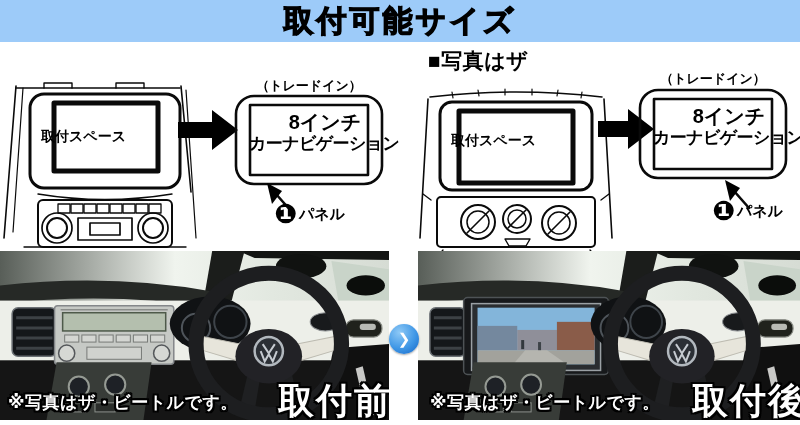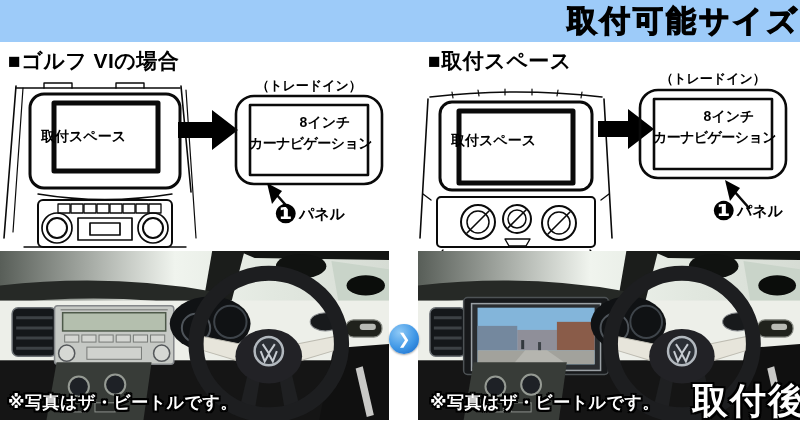--- a/index.html
+++ b/index.html
@@ -1,30 +1,30 @@
 <!DOCTYPE html>
 <html><head>
 <meta charset="utf-8">
 <style>
   html,body{margin:0;padding:0;background:#fff;}
   .stage{position:relative;width:800px;height:425px;overflow:hidden;background:#fff;
          font-family:"Liberation Sans","DejaVu Sans",sans-serif;}
   .abs{position:absolute;}
   
   .header{position:absolute;left:0;top:0;width:800px;height:42px;display:flex;
-          align-items:center;justify-content:flex-end;}
+          align-items:center;justify-content:center;}
   .title{font-size:30px;font-weight:900;color:#000;letter-spacing:3px;
          -webkit-text-stroke:1.3px #000;}
   
   .sec-heading{font-size:21px;font-weight:800;color:#000;letter-spacing:.5px;white-space:nowrap;}
   .space-label{width:130px;text-align:left;font-size:14px;font-weight:800;color:#000;white-space:nowrap;}
   .tradein{width:150px;text-align:center;font-size:13px;font-weight:700;color:#000;white-space:nowrap;font-family:Liberation Serif, serif;}
   .navlabel{width:120px;text-align:center;font-weight:800;color:#000;line-height:21px;}
-  .navlabel .l1{font-size:14px;padding-left:32px;}
-  .navlabel .l2{font-size:14px;letter-spacing:-.6px;white-space:nowrap;}
+  .navlabel .l1{font-size:20px;padding-left:32px;}
+  .navlabel .l2{font-size:17px;letter-spacing:-.6px;white-space:nowrap;}
   .panel-callout{font-weight:800;color:#000;white-space:nowrap;display:flex;align-items:center;}
   .panel-callout .num{font-size:27px;line-height:27px;margin-right:2px;}
   .panel-callout .txt{font-size:15px;}
   
   .photo{position:absolute;top:251px;height:169px;overflow:hidden;background:#404040;}
   .photo svg{display:block;width:100%;height:100%;}
   .outline-w{color:#fff;text-shadow:-2px -2px 0 #000,2px -2px 0 #000,-2px 2px 0 #000,
              2px 2px 0 #000,0 -2px 0 #000,0 2px 0 #000,-2px 0 0 #000,2px 0 0 #000;}
   .caption{font-size:17px;font-weight:700;letter-spacing:.5px;white-space:nowrap;}
   .biglabel{font-size:36px;font-weight:900;letter-spacing:2px;white-space:nowrap;}
@@ -106,33 +106,32 @@
     <polygon fill="#000" stroke="none" points="598,79 628,79 628,67 654,87 628,107 628,95 598,95"></polygon>
 
     <g>
       <rect x="640" y="48" width="146" height="88" rx="18" stroke-width="2.6"></rect>
       <rect x="654" y="57" width="118" height="70" stroke-width="2.6"></rect>
       <path d="M749,166 L734,149" stroke-width="2.6"></path>
       <polygon fill="#000" stroke="none" points="725,138 740,146 730,159"></polygon>
     </g>
   </svg>
 
-  <div class="abs sec-heading" style="left:8px;top:47px;">■ゴルフ VIの場合</div>
   <div class="abs space-label" style="left:41px;top:128px;">取付スペース</div>
   <div class="abs tradein" style="left:234px;top:77px;">（トレードイン）</div>
   <div class="abs navlabel" style="left:249px;top:112px;">
     <div class="l1">8インチ</div>
     <div class="l2">カーナビゲーション</div>
   </div>
   <div class="abs panel-callout" style="left:274px;top:201px;">
     <span class="num">❶</span>
     <span class="txt">パネル</span>
   </div>
 
-  <div class="abs sec-heading" style="left:428px;top:47px;">■取付スペース</div>
+  <div class="abs sec-heading" style="left:428px;top:47px;">■写真はザ</div>
   <div class="abs space-label" style="left:451px;top:132px;">取付スペース</div>
   <div class="abs tradein" style="left:638px;top:70px;">（トレードイン）</div>
   <div class="abs navlabel" style="left:653px;top:106px;">
     <div class="l1">8インチ</div>
     <div class="l2">カーナビゲーション</div>
   </div>
   <div class="abs panel-callout" style="left:712px;top:198px;">
     <span class="num">❶</span>
     <span class="txt">パネル</span>
   </div>
@@ -199,20 +198,21 @@
         <ellipse cx="266" cy="92" rx="72" ry="70" stroke="#1d1e20" stroke-width="15" fill="none"></ellipse>
         <ellipse cx="266" cy="104" rx="33" ry="27" fill="#222226"></ellipse>
         <g>
           <circle cx="266" cy="99" r="14" fill="#2b2f35" stroke="#b2b8be" stroke-width="2.5"></circle>
           <path d="M260,92 L266,101 L272,92" stroke="#c6cbd1" stroke-width="2" fill="none"></path>
           <path d="M258,99 L262,109 L266,102 L270,109 L274,99" stroke="#c6cbd1" stroke-width="2" fill="none"></path>
         </g>
       </g>
     </svg>
     <div class="abs caption outline-w" style="left:8px;top:140px;">※写真はザ・ビートルです。</div>
+    <div class="abs biglabel outline-w" style="left:278px;top:126px;">取付前</div>
   </div>
 
   <div class="photo" style="left:418px;width:382px;">
     <svg viewBox="0 0 385 167" preserveAspectRatio="none">
       <defs>
         <linearGradient id="ws2" x1="0" y1="0" x2="1" y2="0">
           <stop offset="0" stop-color="#585e58"></stop>
             <stop offset="0.45" stop-color="#f0f4ee"></stop>
           <stop offset="0.7" stop-color="#e2e8e0"></stop>
             <stop offset="1" stop-color="#d6dcd4"></stop>

